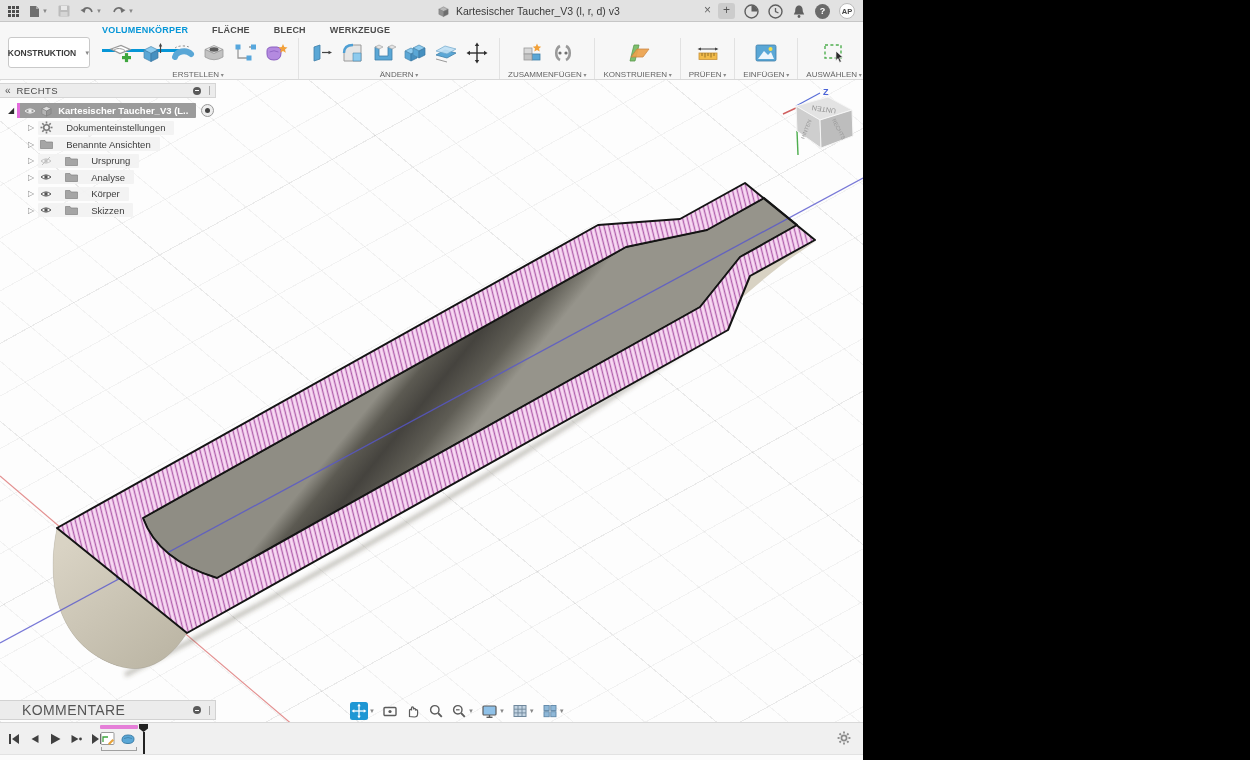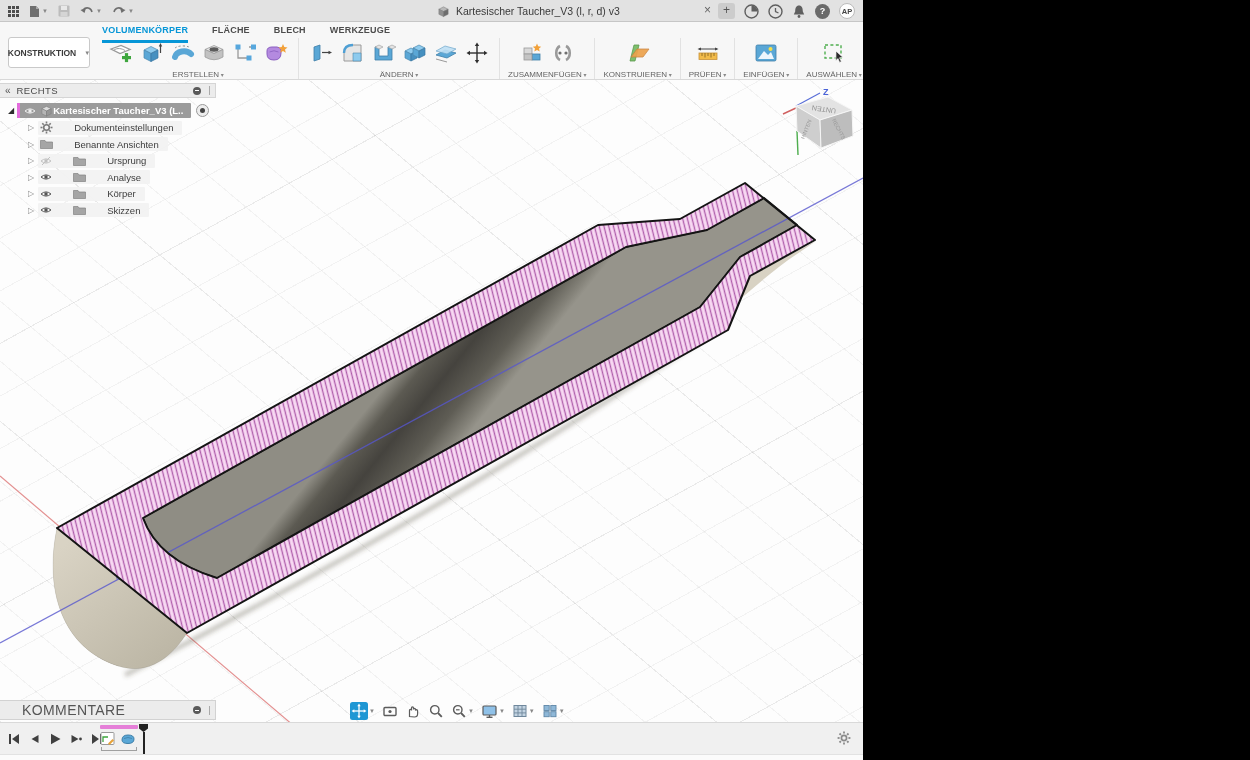--- a/index.html
+++ b/index.html
@@ -16,21 +16,21 @@
   .doc-title { font-size:10.5px; color:#3a3a3a; white-space:nowrap; }
   .tab-close { position:absolute; left:700px; top:3px; width:15px; height:15px; font-size:12px; color:#666; text-align:center; line-height:14px; }
   .tb-right { position:absolute; right:8px; top:0; height:22px; display:flex; align-items:center; gap:9px; }
   .newtab { width:17px; height:16px; background:#cccccc; border-radius:3px; color:#555; font-size:12px; text-align:center; line-height:15px; }
   .avatar { width:16px; height:16px; border-radius:50%; background:#fdfdfd; border:1px solid #bbb; font-size:7.5px; font-weight:bold; color:#444; display:flex; align-items:center; justify-content:center; }
   .help-circle { width:15px; height:15px; border-radius:50%; background:#6a6a6a; color:#fff; font-size:9px; font-weight:bold; display:flex; align-items:center; justify-content:center; }
 
   
   .ribbon { position:absolute; left:0; top:22px; width:863px; height:58px; background:#f7f7f7; border-bottom:1px solid #d8d8d8; }
   .tabs { position:absolute; left:102px; top:3px; display:flex; gap:24px; }
-  .tab { font-size:9px; font-weight:bold; color:#4c4c4c; letter-spacing:.2px; padding-bottom:5px; }
+  .tab { font-size:9px; font-weight:bold; color:#4c4c4c; letter-spacing:.2px; padding-bottom:14px; }
   .tab.active { color:#0696d7; border-bottom:3px solid #0696d7; }
   .workspace-btn { position:absolute; left:8px; top:15px; width:82px; height:31px; background:#fff; border:1px solid #c9c9c9; border-radius:3px; display:flex; align-items:center; justify-content:center; gap:8px; font-size:8.5px; font-weight:bold; color:#3b3b3b; }
   .tools { position:absolute; left:98px; top:16px; display:flex; }
   .group { display:flex; flex-direction:column; align-items:center; padding:0 8px; }
   .group + .group { border-left:1px solid #e2e2e2; }
   .group-icons { display:flex; align-items:center; gap:2px; height:30px; }
   .tool { width:29px; height:28px; display:flex; align-items:center; justify-content:center; }
   .group-label { font-size:8px; color:#636363; margin-top:2px; white-space:nowrap; }
   .group-label::after { content:" ▾"; font-size:6px; color:#888; }
 
@@ -50,25 +50,25 @@
   .panel-header .ph-title { font-size:9.5px; color:#4a4a4a; letter-spacing:.4px; flex:1; }
   .collapse-ic { font-size:10px; color:#555; line-height:1; }
   .dot-ic { width:8px; height:8px; border-radius:50%; background:#5a5a5a; position:relative; }
   .dot-ic::after { content:""; position:absolute; left:2px; top:3.5px; width:4px; height:1px; background:#fff; }
   .ph-divider { width:1px; height:9px; background:#aaa; margin-left:2px; }
   .b-root { margin-top:5px; display:flex; align-items:center; }
   .tri-open { color:#2d2d2d; font-size:8px; margin:0 3px 0 8px; }
   .tri-closed { color:#8a8a8a; font-size:8px; margin:0 4px 0 28px; }
   .root-pill { display:flex; align-items:center; background:#9b9b9b; height:15px; padding-right:8px; border-radius:1px; }
   .pink-bar { width:3px; height:15px; background:#e36bdc; margin-right:4px; }
-  .root-label { color:#fff; font-size:9.5px; font-weight:bold; white-space:nowrap; }
+  .root-label { color:#fff; font-size:9.5px; font-weight:bold; margin-left:5px; white-space:nowrap; }
   .radio { width:13px; height:13px; border-radius:50%; background:#ededed; border:1px solid #999; margin-left:5px; display:flex; align-items:center; justify-content:center; }
   .radio::after { content:""; width:5px; height:5px; border-radius:50%; background:#444; }
   .b-row { display:flex; align-items:center; margin-top:2.5px; height:14px; }
-  .row-pill { display:flex; align-items:center; gap:21px; background:rgba(242,242,242,0.92); height:14px; padding:0 9px 0 2px; border-radius:1px; }
+  .row-pill { display:flex; align-items:center; gap:13px; background:rgba(242,242,242,0.92); height:14px; padding:0 9px 0 2px; border-radius:1px; }
   .row-label { font-size:9.5px; color:#3d3d3d; white-space:nowrap; }
   .eye-hidden { opacity:.35; }
 
   
   .comments { position:absolute; left:0; top:620px; width:216px; height:20px; background:#ececec; border:1px solid #d2d2d2; border-left:none; display:flex; align-items:center; padding:0 5px 0 22px; gap:6px; }
   .comments .c-title { font-size:14px; color:#555; letter-spacing:.4px; flex:1; }
   .navbar { position:absolute; left:350px; top:621px; height:20px; display:flex; align-items:center; gap:7px; }
   .nav-item { display:flex; align-items:center; gap:1px; }
 
   

